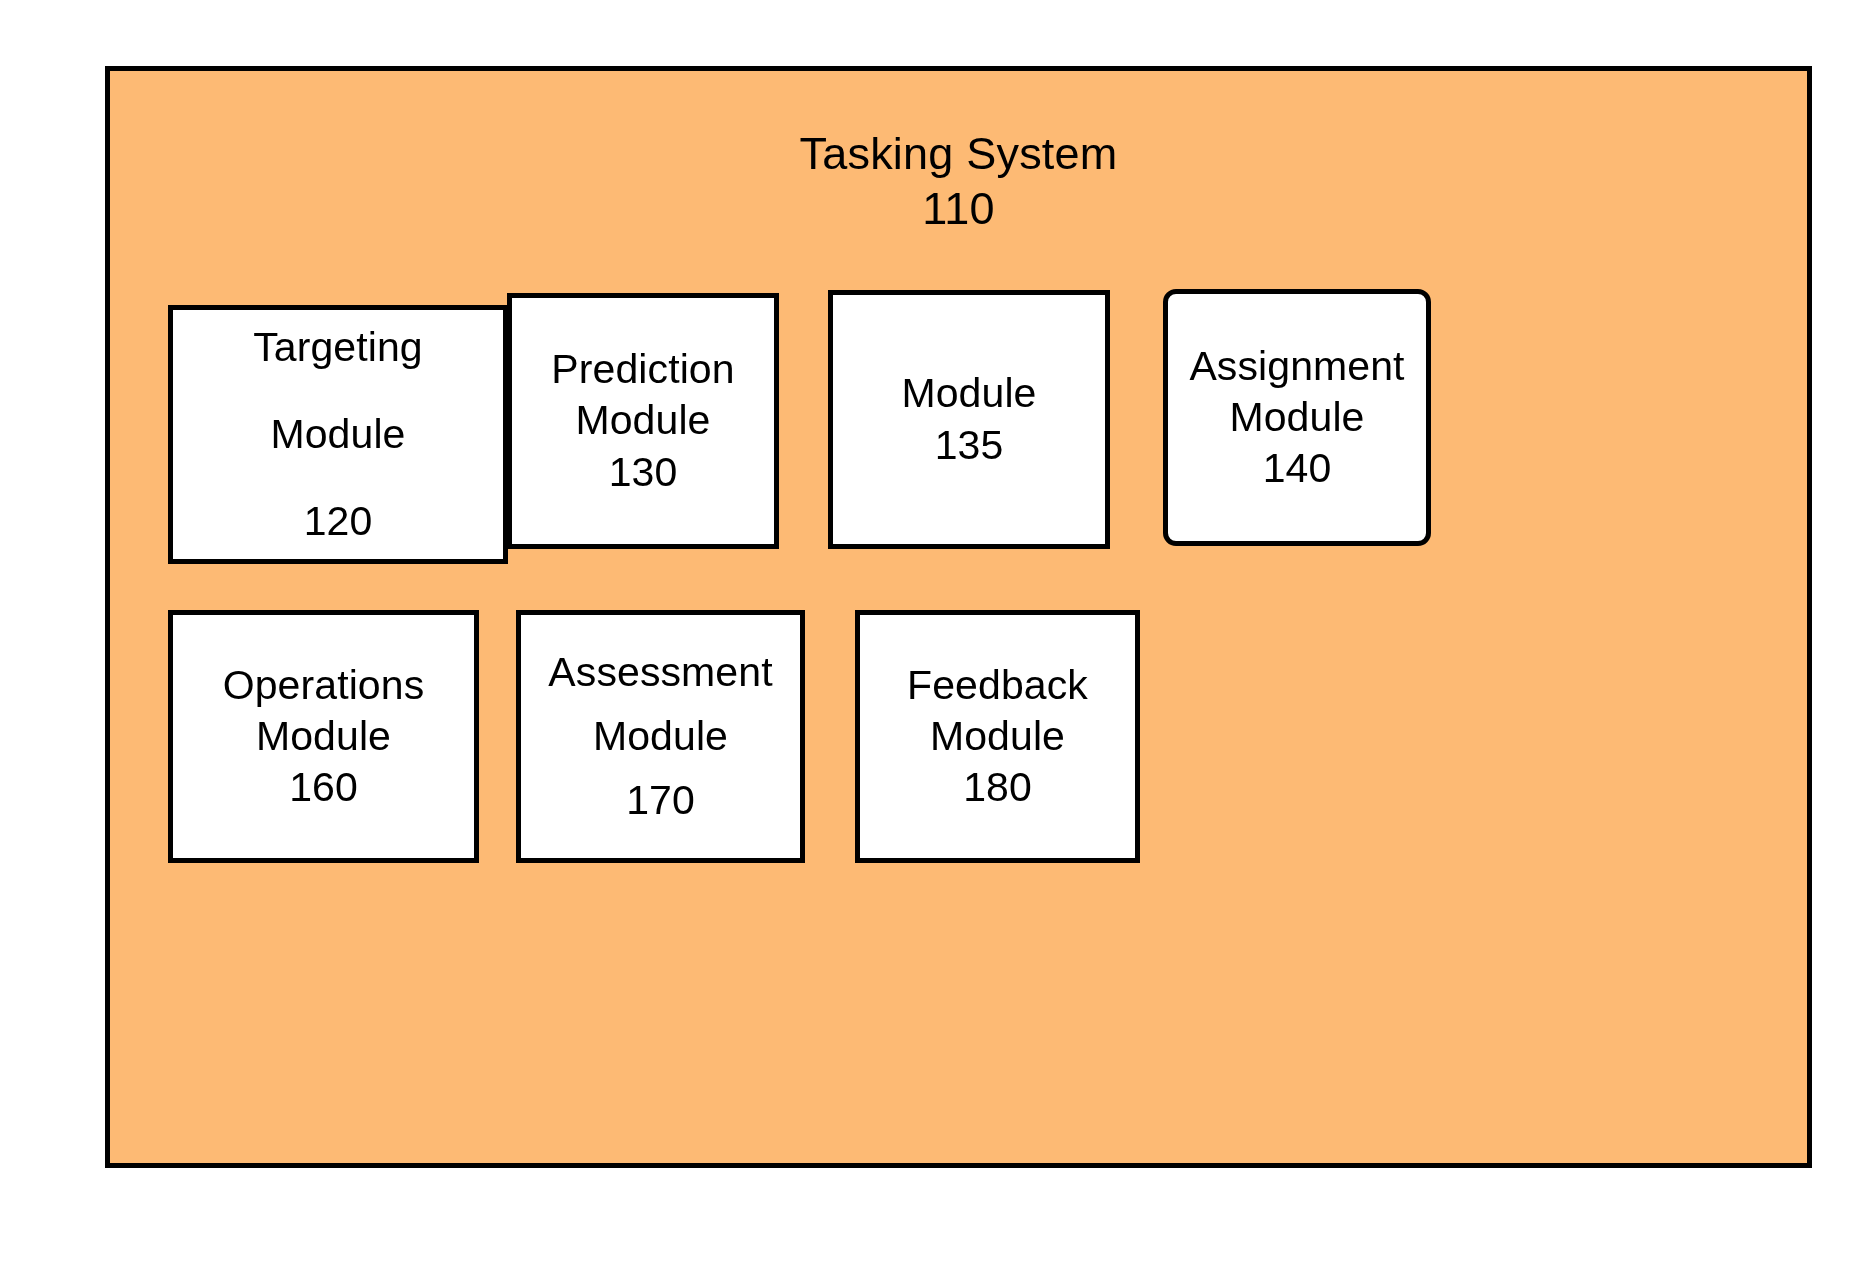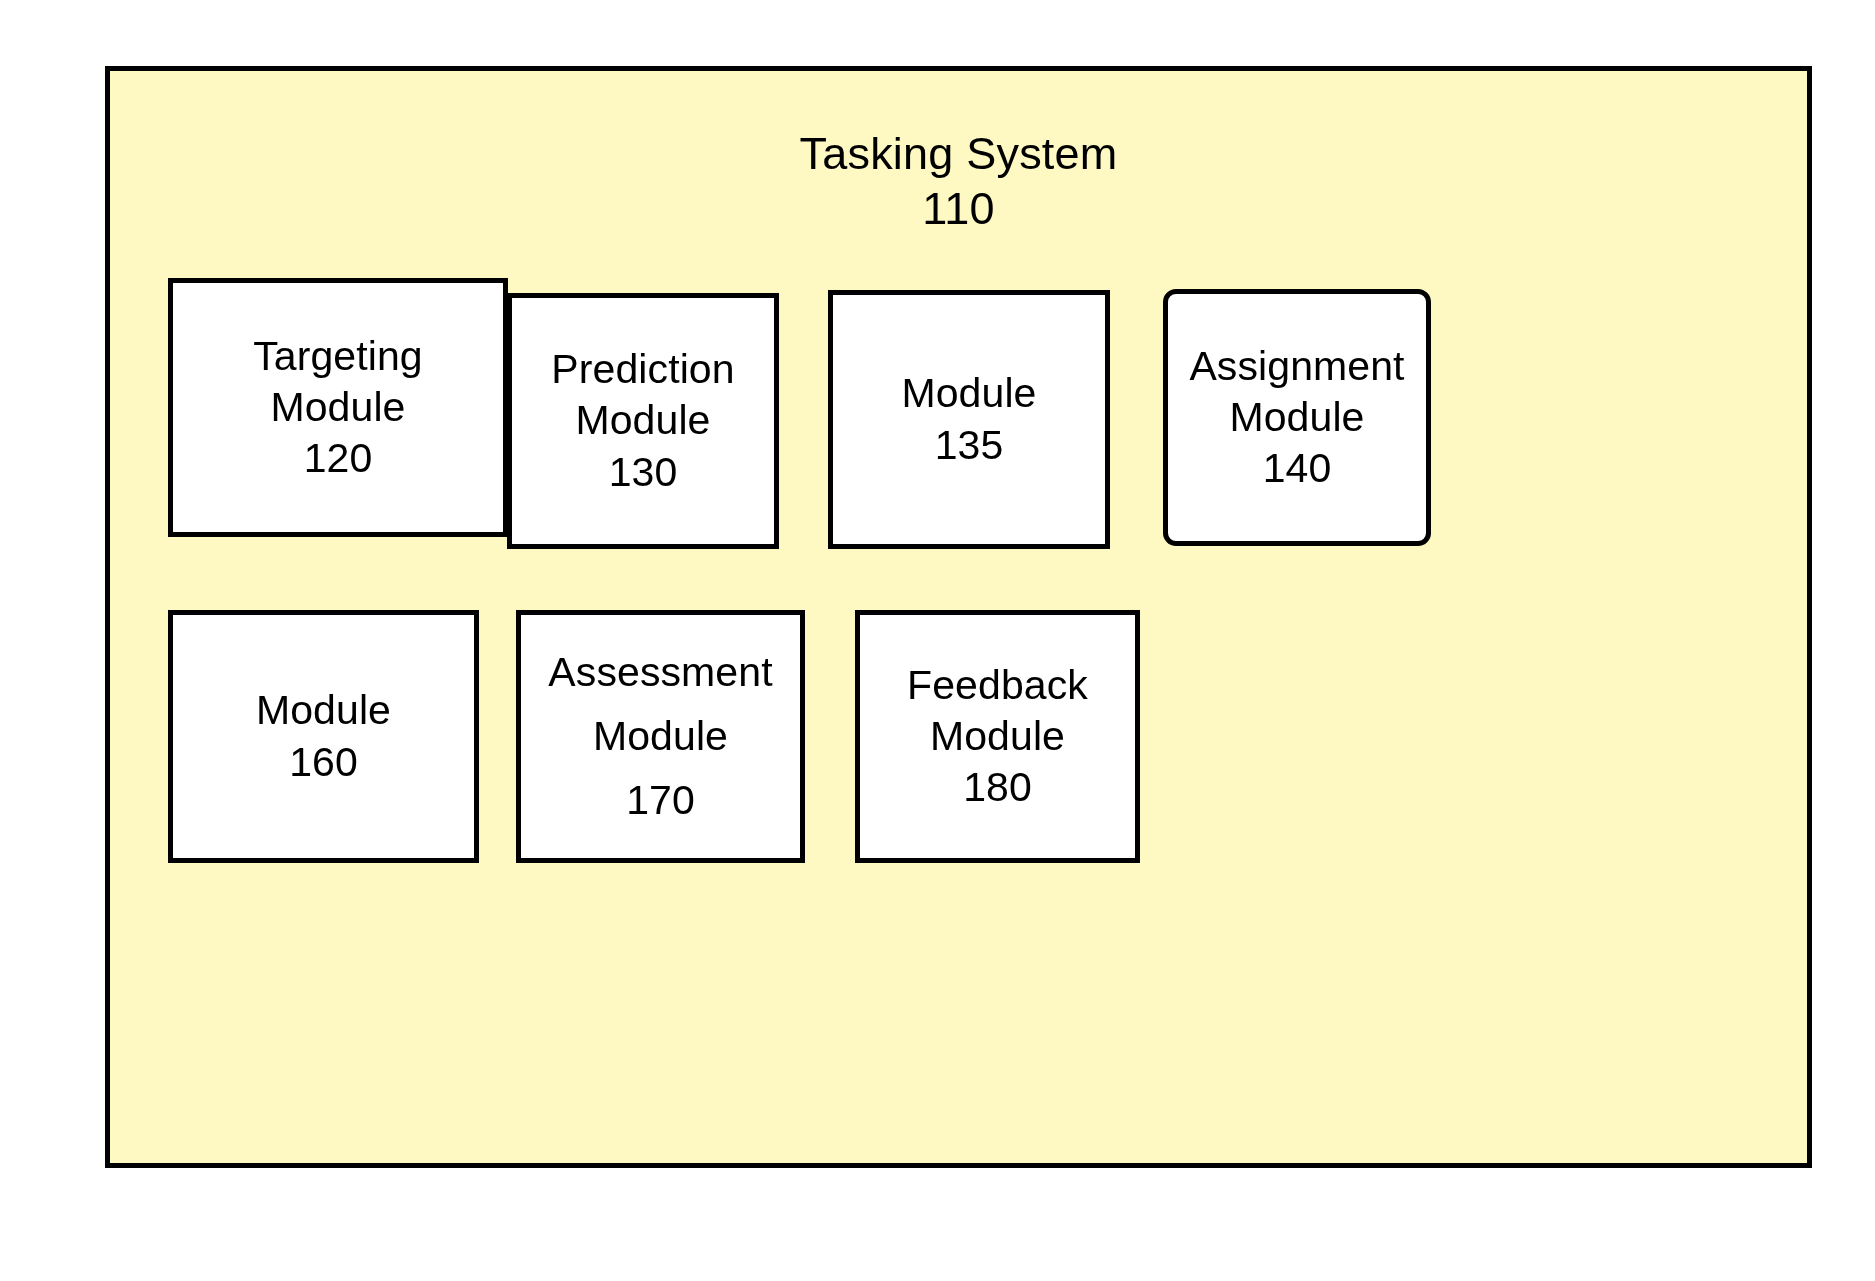--- a/index.html
+++ b/index.html
@@ -24,21 +24,21 @@
 
   
   .system-container {
     position: absolute;
     left: 105px;
     top: 66px;
     width: 1707px;
     height: 1102px;
     border: 5px solid #000000;
     box-sizing: border-box;
-    background: #fef9c3;
+    background: #fdba74;
   }
 
   
   .system-title {
     position: absolute;
     left: 0;
     top: 56px;
     width: 100%;
     text-align: center;
     line-height: 1.22;
@@ -75,21 +75,21 @@
     display: block;
   }
   .module-word {
     display: block;
   }
   .module-ref {
     display: block;
   }
 
   
-  #module-targeting  { left: 58px;   top: 207px; width: 340px; height: 259px; }
+  #module-targeting  { left: 58px;   top: 234px; width: 340px; height: 259px; gap: 36px; }
   #module-prediction { left: 397px;  top: 222px; width: 272px; height: 256px; }
   #module-acquisition{ left: 718px;  top: 219px; width: 282px; height: 259px; }
   #module-assignment { left: 1053px; top: 218px; width: 268px; height: 257px; border-radius: 13px; }
 
   
   #module-operations { left: 58px;  top: 539px; width: 311px; height: 253px; }
   #module-assessment { left: 406px; top: 539px; width: 289px; height: 253px; gap: 13px; }
   #module-feedback   { left: 731px; top: 539px; width: 285px; height: 253px; margin-left: 14px; }
 </style>
 </head>
@@ -121,20 +121,21 @@
       <span class="module-line module-ref">135</span>
     </div>
 
     <div class="module-box" id="module-assignment">
       <span class="module-line module-name">Assignment</span>
       <span class="module-line module-word">Module</span>
       <span class="module-line module-ref">140</span>
     </div>
 
     <div class="module-box" id="module-operations">
+      <span class="module-line module-name">Operations</span>
       <span class="module-line module-word">Module</span>
       <span class="module-line module-ref">160</span>
     </div>
 
     <div class="module-box" id="module-assessment">
       <span class="module-line module-name">Assessment</span>
       <span class="module-line module-word">Module</span>
       <span class="module-line module-ref">170</span>
     </div>
 

